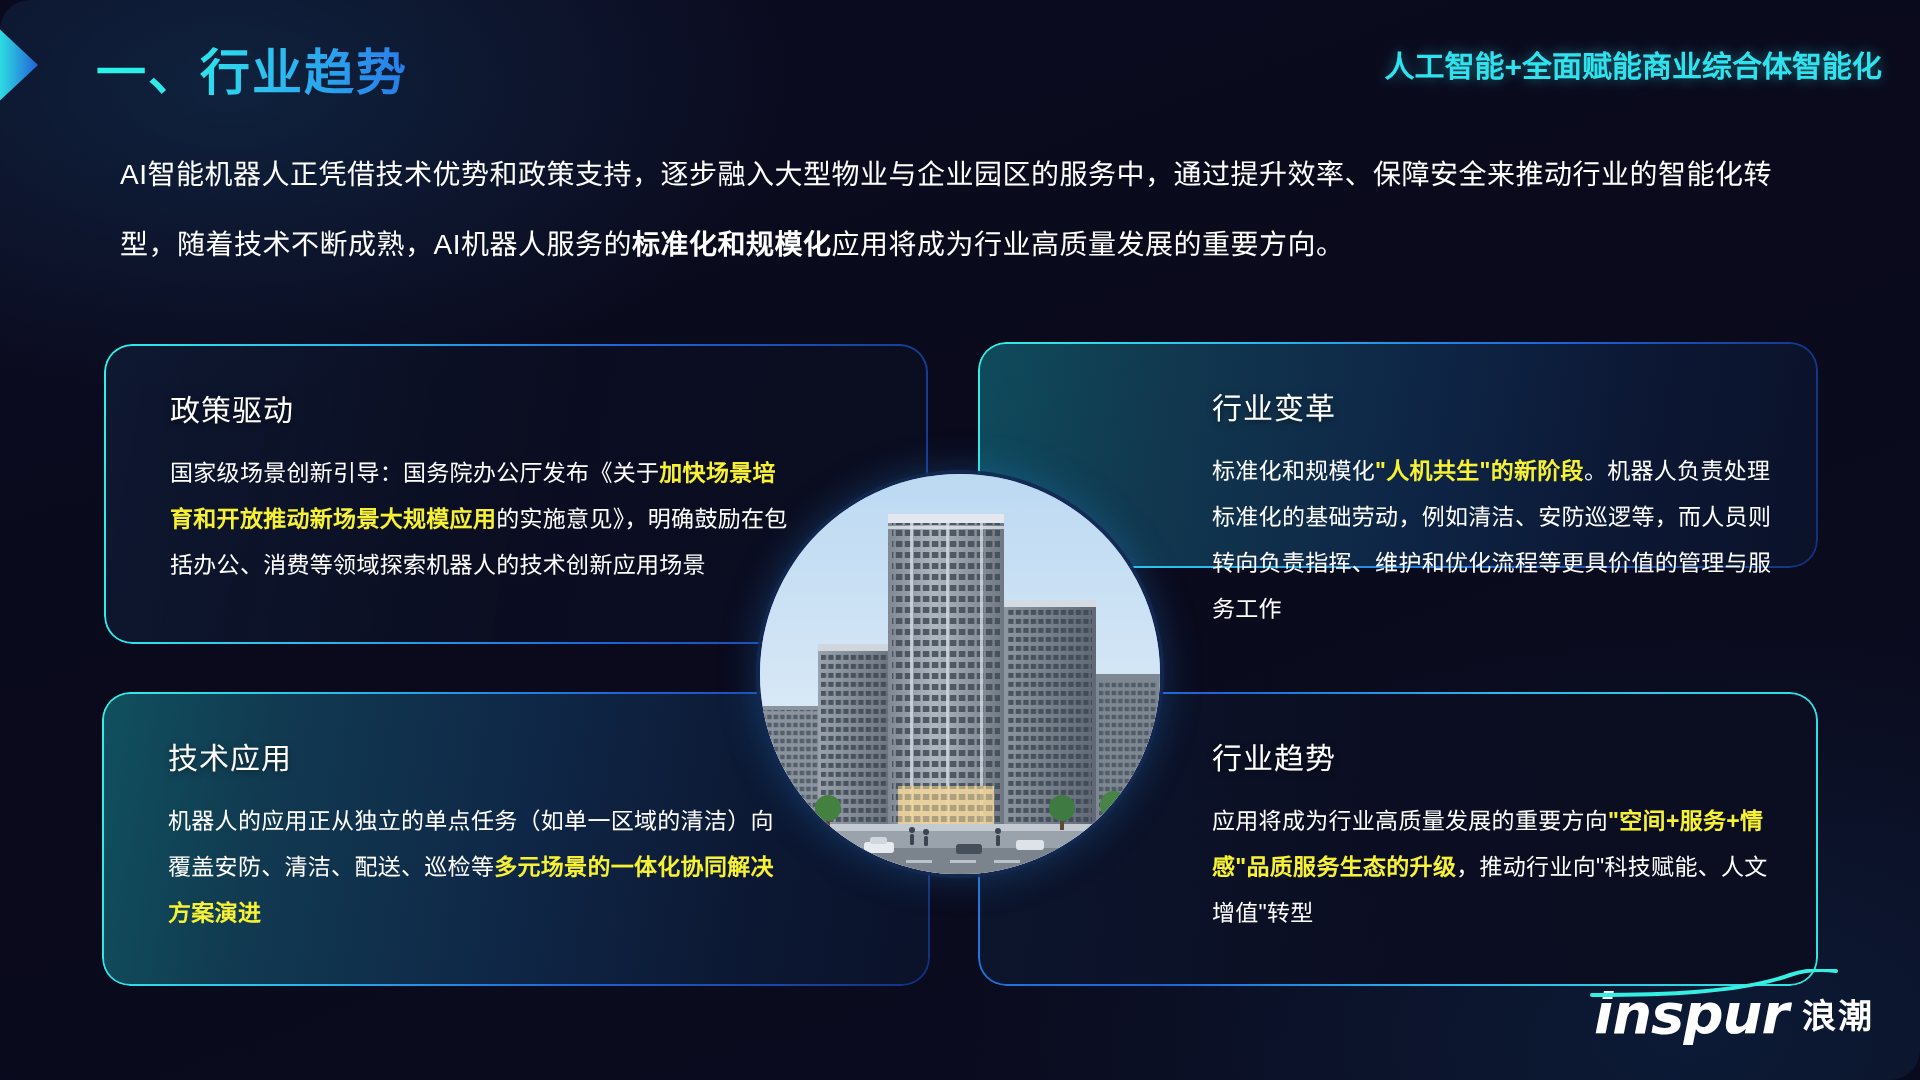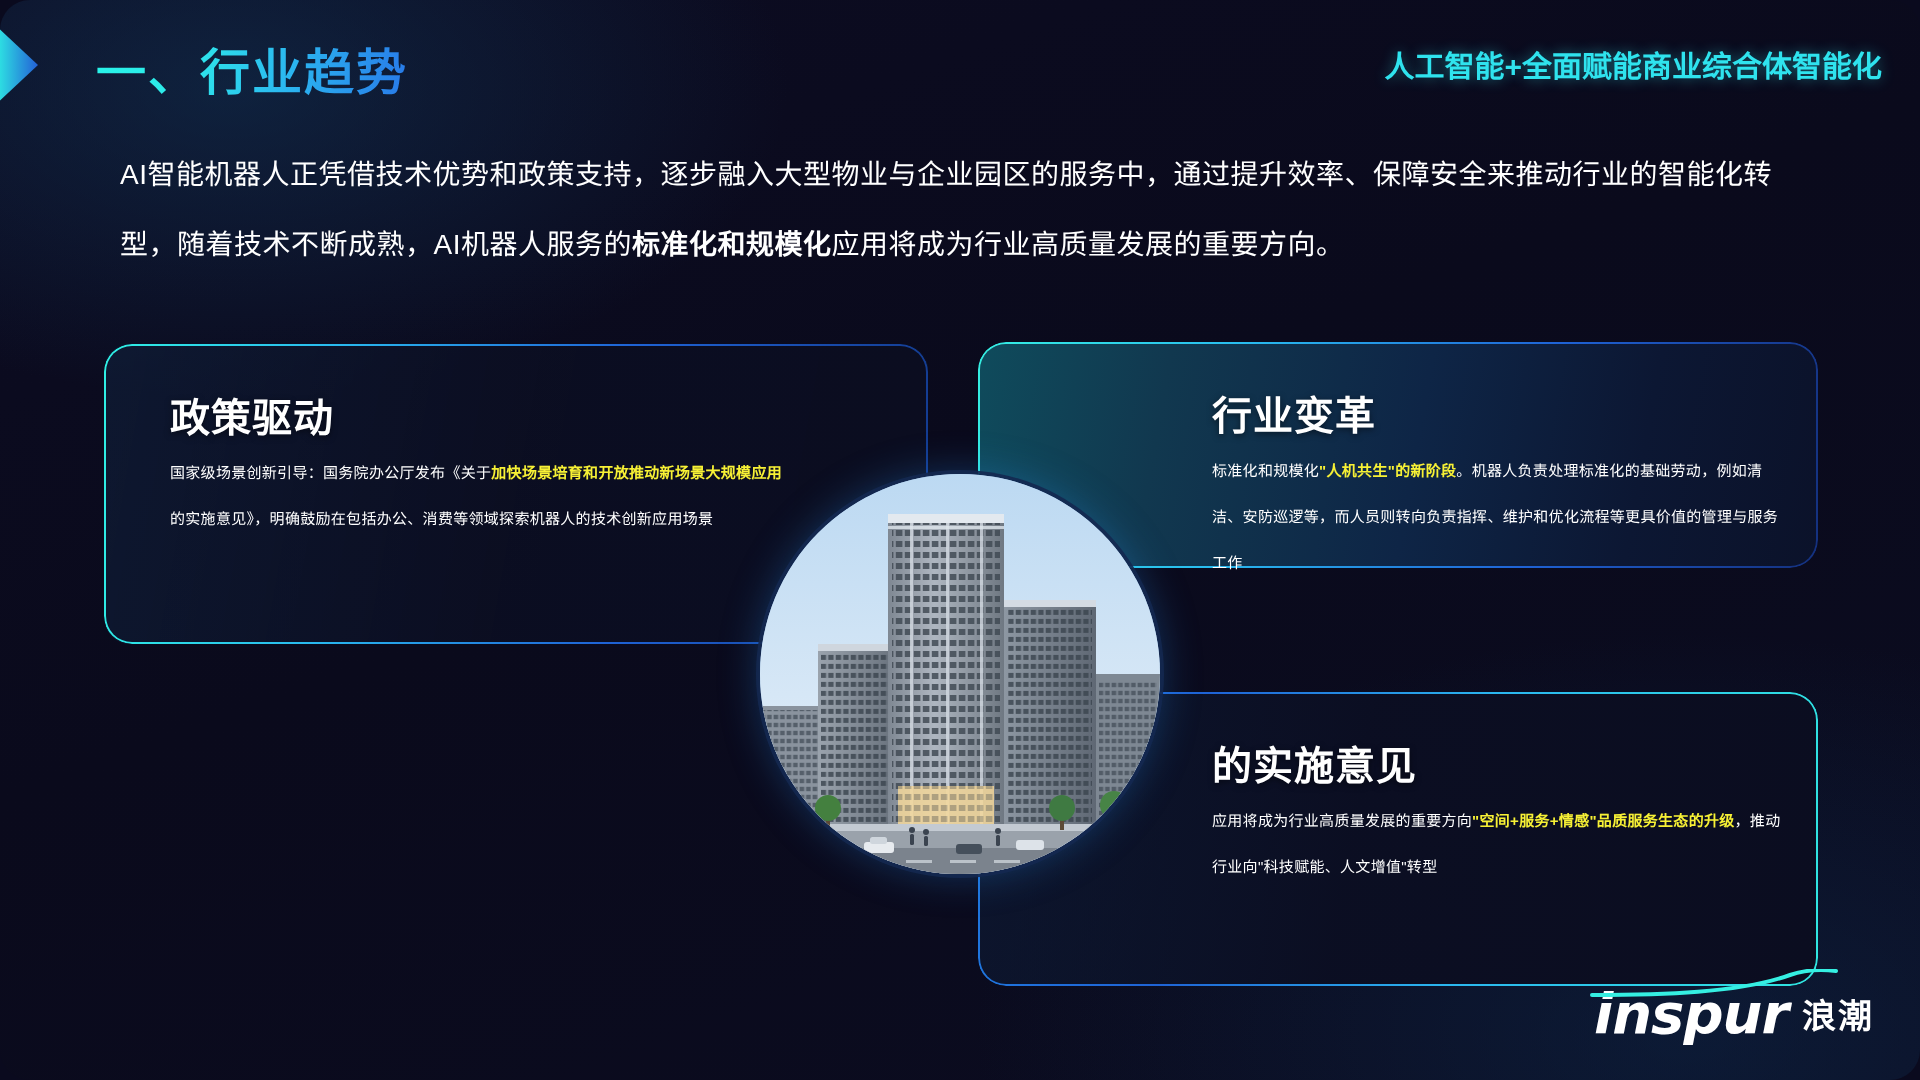--- a/index.html
+++ b/index.html
@@ -49,26 +49,26 @@
   .intro b{font-weight:700;color:#ffffff;}
 
   
   .card{
     position:absolute;
     border-radius:26px;
     box-sizing:border-box;
   }
   .card .c-title{
     position:absolute;
-    font-size:40px;font-weight:700;color:#ffffff;letter-spacing:1px;
+    font-size:30px;font-weight:400;color:#ffffff;letter-spacing:1px;
     text-shadow:0 2px 6px rgba(0,0,0,0.5);
   }
   .card .c-body{
     position:absolute;
-    font-size:15px;line-height:46px;color:#ffffff;letter-spacing:0.3px;
+    font-size:23px;line-height:46px;color:#ffffff;letter-spacing:0.3px;
   }
   .hl{color:#f7f135;font-weight:700;}
 
   
   #card1{
     left:104px;top:344px;width:824px;height:300px;
     background:linear-gradient(100deg,rgba(16,34,62,0.55) 0%,rgba(11,14,34,0.95) 48%,rgba(11,13,32,1) 100%);
     border:2px solid transparent;
     border-radius:26px;
   }
@@ -174,23 +174,27 @@
   <div class="card" id="card1">
     <div class="c-title">政策驱动</div>
     <div class="c-body"><span>国家级场景创新引导：国务院办公厅发布《关于</span><span class="hl">加快场景培育和开放推动新场景大规模应用</span><span>的实施意见》，明确鼓励在包括办公、消费等领域探索机器人的技术创新应用场景</span></div>
   </div>
 
   <div class="card" id="card2">
     <div class="c-title">行业变革</div>
     <div class="c-body"><span>标准化和规模化</span><span class="hl">"人机共生"的新阶段</span><span>。机器人负责处理标准化的基础劳动，例如清洁、安防巡逻等，而人员则转向负责指挥、维护和优化流程等更具价值的管理与服务工作</span></div>
   </div>
 
+  <div class="card" id="card3">
+    <div class="c-title">技术应用</div>
+    <div class="c-body"><span>机器人的应用正从独立的单点任务（如单一区域的清洁）向覆盖安防、清洁、配送、巡检等</span><span class="hl">多元场景的一体化协同解决方案演进</span></div>
+  </div>
 
   <div class="card" id="card4">
-    <div class="c-title">的实施意见</div>
+    <div class="c-title">行业趋势</div>
     <div class="c-body"><span>应用将成为行业高质量发展的重要方向</span><span class="hl">"空间+服务+情感"品质服务生态的升级</span><span>，推动行业向"科技赋能、人文增值"转型</span></div>
   </div>
 
   <div class="photo">
     <svg viewBox="0 0 400 400">
       <defs>
         <linearGradient id="sky" x1="0" y1="0" x2="0" y2="1">
           <stop offset="0%" stop-color="#bcd9f2"></stop>
           <stop offset="55%" stop-color="#d6e7f6"></stop>
           <stop offset="100%" stop-color="#eef4fa"></stop>

